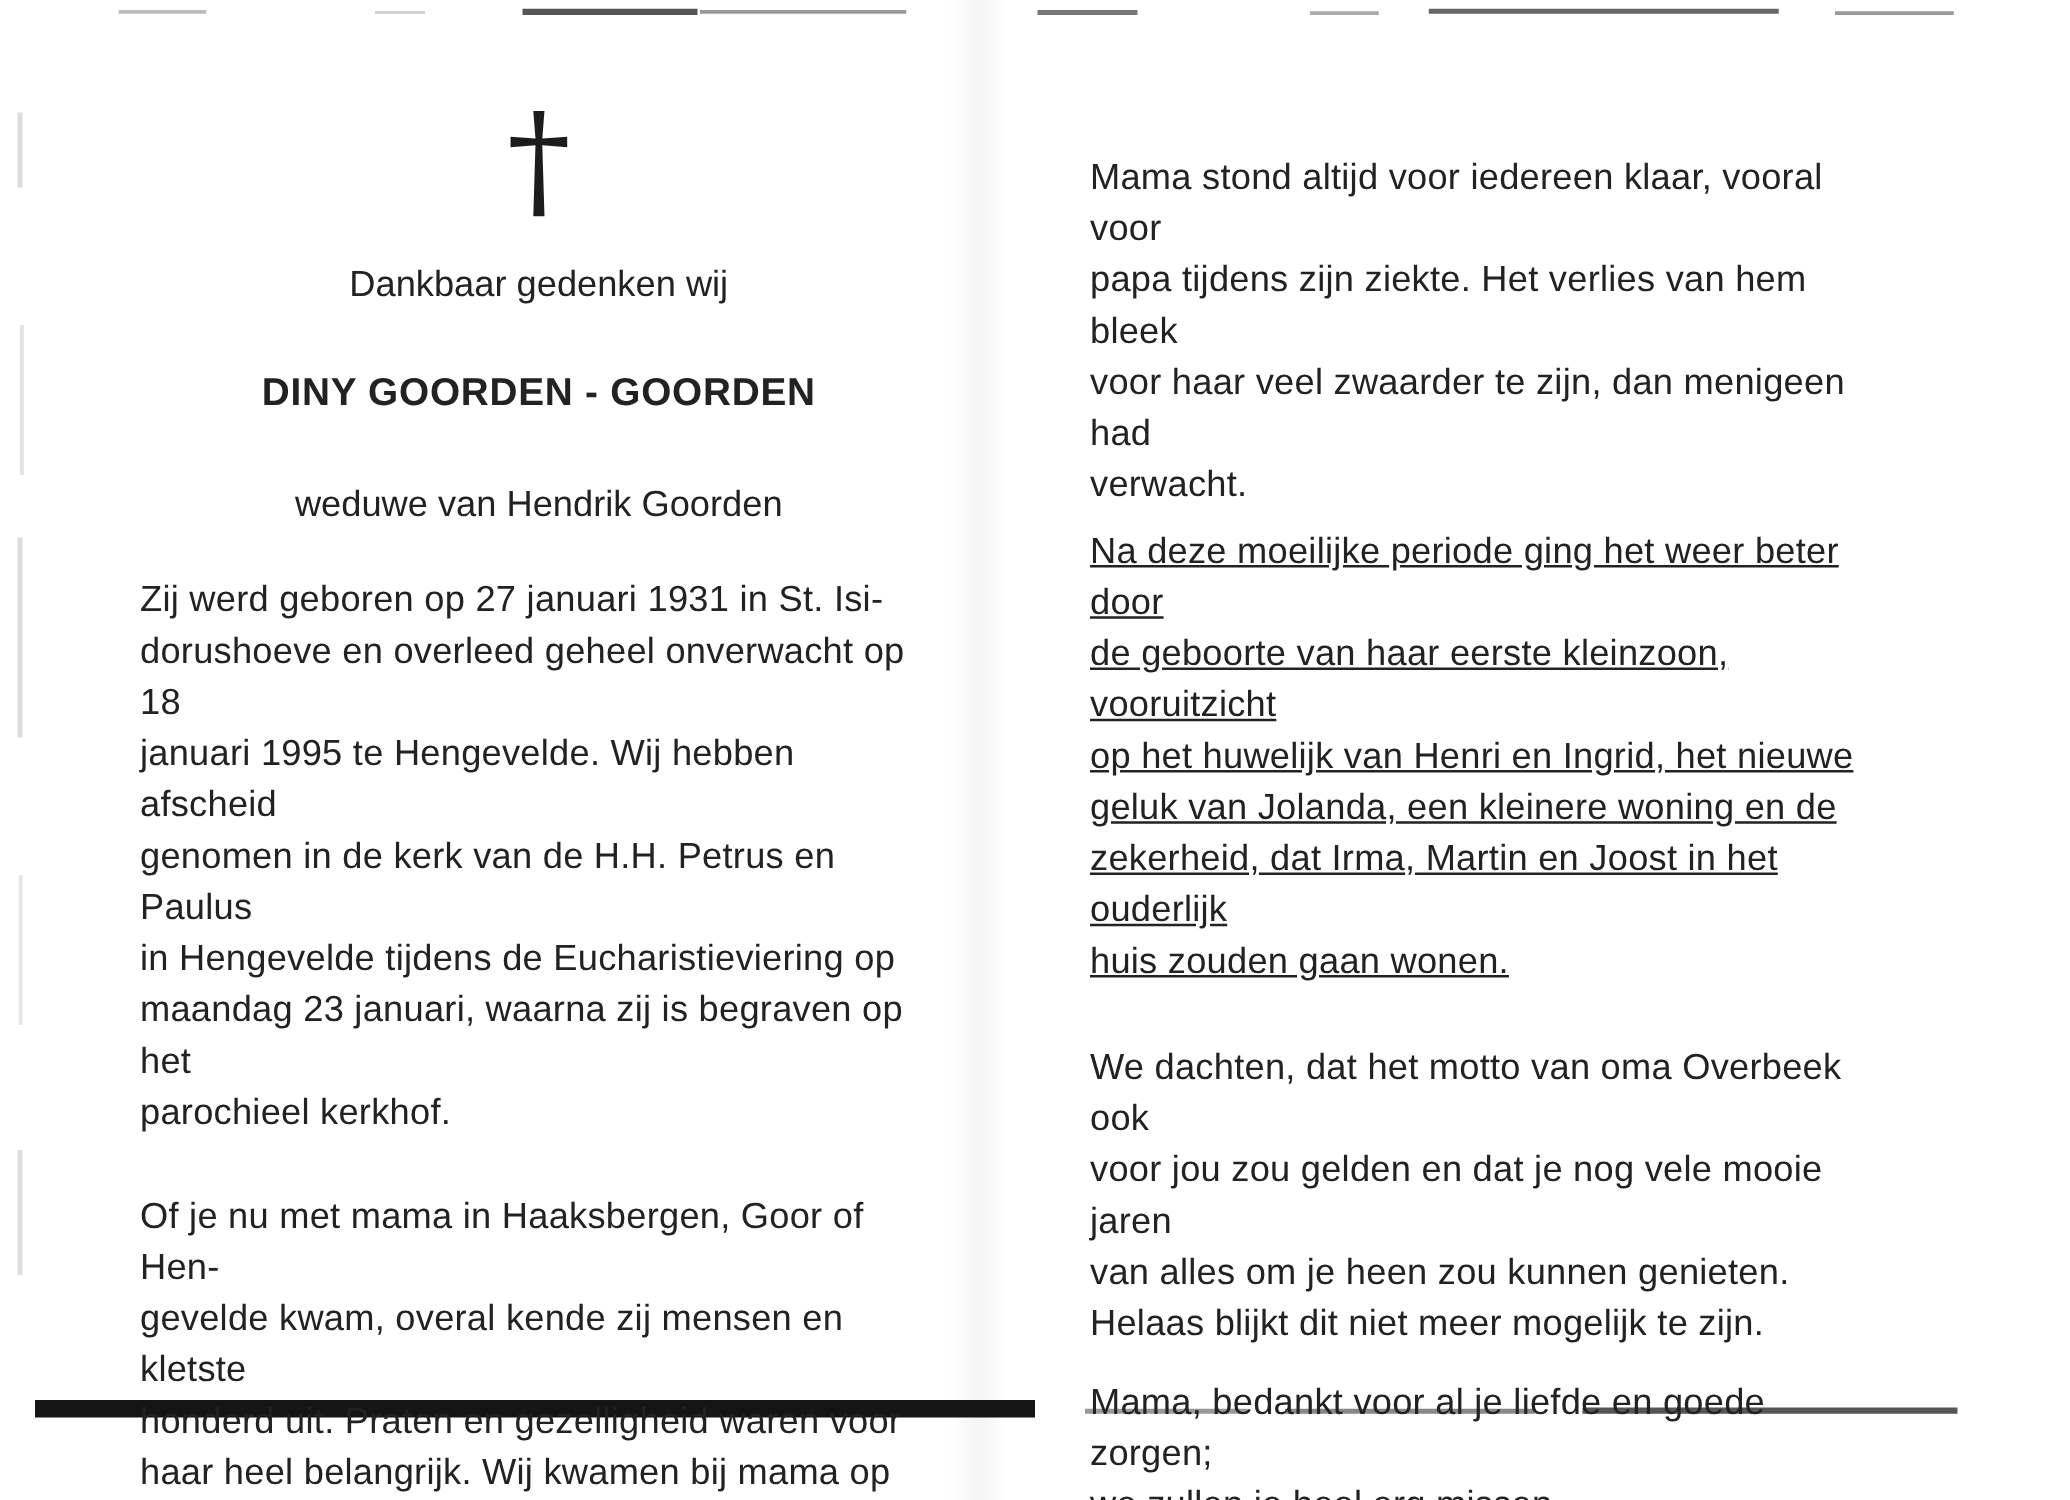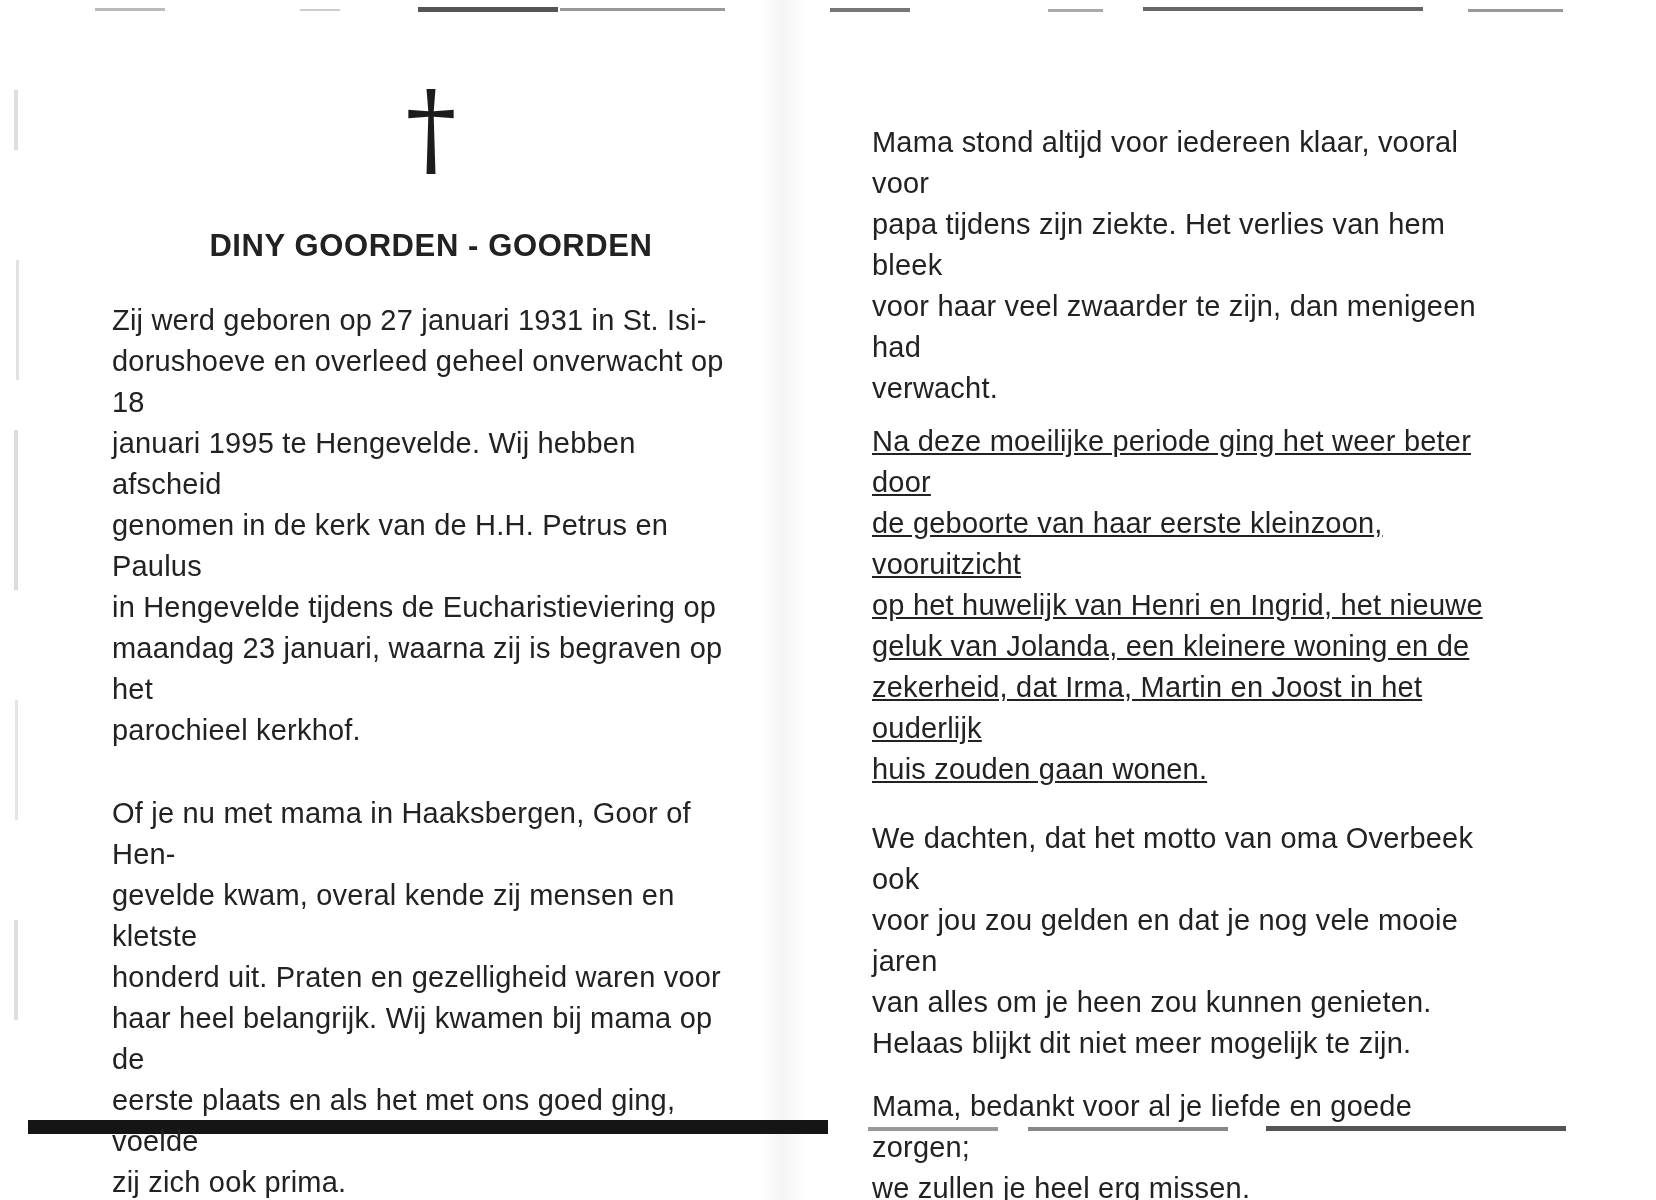--- a/index.html
+++ b/index.html
@@ -61,21 +61,21 @@
     font-size: 29px;
     line-height: 41px;
     white-space: pre-line;
     letter-spacing: 0.2px;
   }
   .col-left .para-1 { margin-top: 36px; }
   .col-left .para-2 { margin-top: 42px; }
 
   .col-right .para-1 { margin-top: 4px; }
   .col-right .para-2 { margin-top: 12px; text-decoration: underline; }
-  .col-right .para-3 { margin-top: 28px; }
+  .col-right .para-3 { margin-top: 44px; }
   .col-right .para-4 { margin-top: 22px; }
 </style>
 </head>
 <body>
 
 <div class="page">
 
   <div class="mark" style="left:95px;top:8px;width:70px;height:3px;background:#bbbbbb;"></div>
   <div class="mark" style="left:300px;top:9px;width:40px;height:2px;background:#cccccc;"></div>
   <div class="mark" style="left:418px;top:7px;width:140px;height:5px;background:#555555;"></div>
@@ -93,21 +93,23 @@
 
   <div class="gutter-shadow"></div>
 
   <div class="mark" style="left:28px;top:1120px;width:800px;height:14px;background:#151515;"></div>
   <div class="mark" style="left:868px;top:1127px;width:130px;height:4px;background:#999999;"></div>
   <div class="mark" style="left:1028px;top:1127px;width:200px;height:4px;background:#888888;"></div>
   <div class="mark" style="left:1266px;top:1126px;width:300px;height:5px;background:#555555;"></div>
 
   <div class="col col-left">
     <div class="cross">†</div>
+    <div class="intro">Dankbaar gedenken wij</div>
     <div class="deceased-name">DINY GOORDEN - GOORDEN</div>
+    <div class="relation">weduwe van Hendrik Goorden</div>
     <p class="para para-1">Zij werd geboren op 27 januari 1931 in St. Isi-
 dorushoeve en overleed geheel onverwacht op 18
 januari 1995 te Hengevelde. Wij hebben afscheid
 genomen in de kerk van de H.H. Petrus en Paulus
 in Hengevelde tijdens de Eucharistieviering op
 maandag 23 januari, waarna zij is begraven op het
 parochieel kerkhof.</p>
     <p class="para para-2">Of je nu met mama in Haaksbergen, Goor of Hen-
 gevelde kwam, overal kende zij mensen en kletste
 honderd uit. Praten en gezelligheid waren voor

